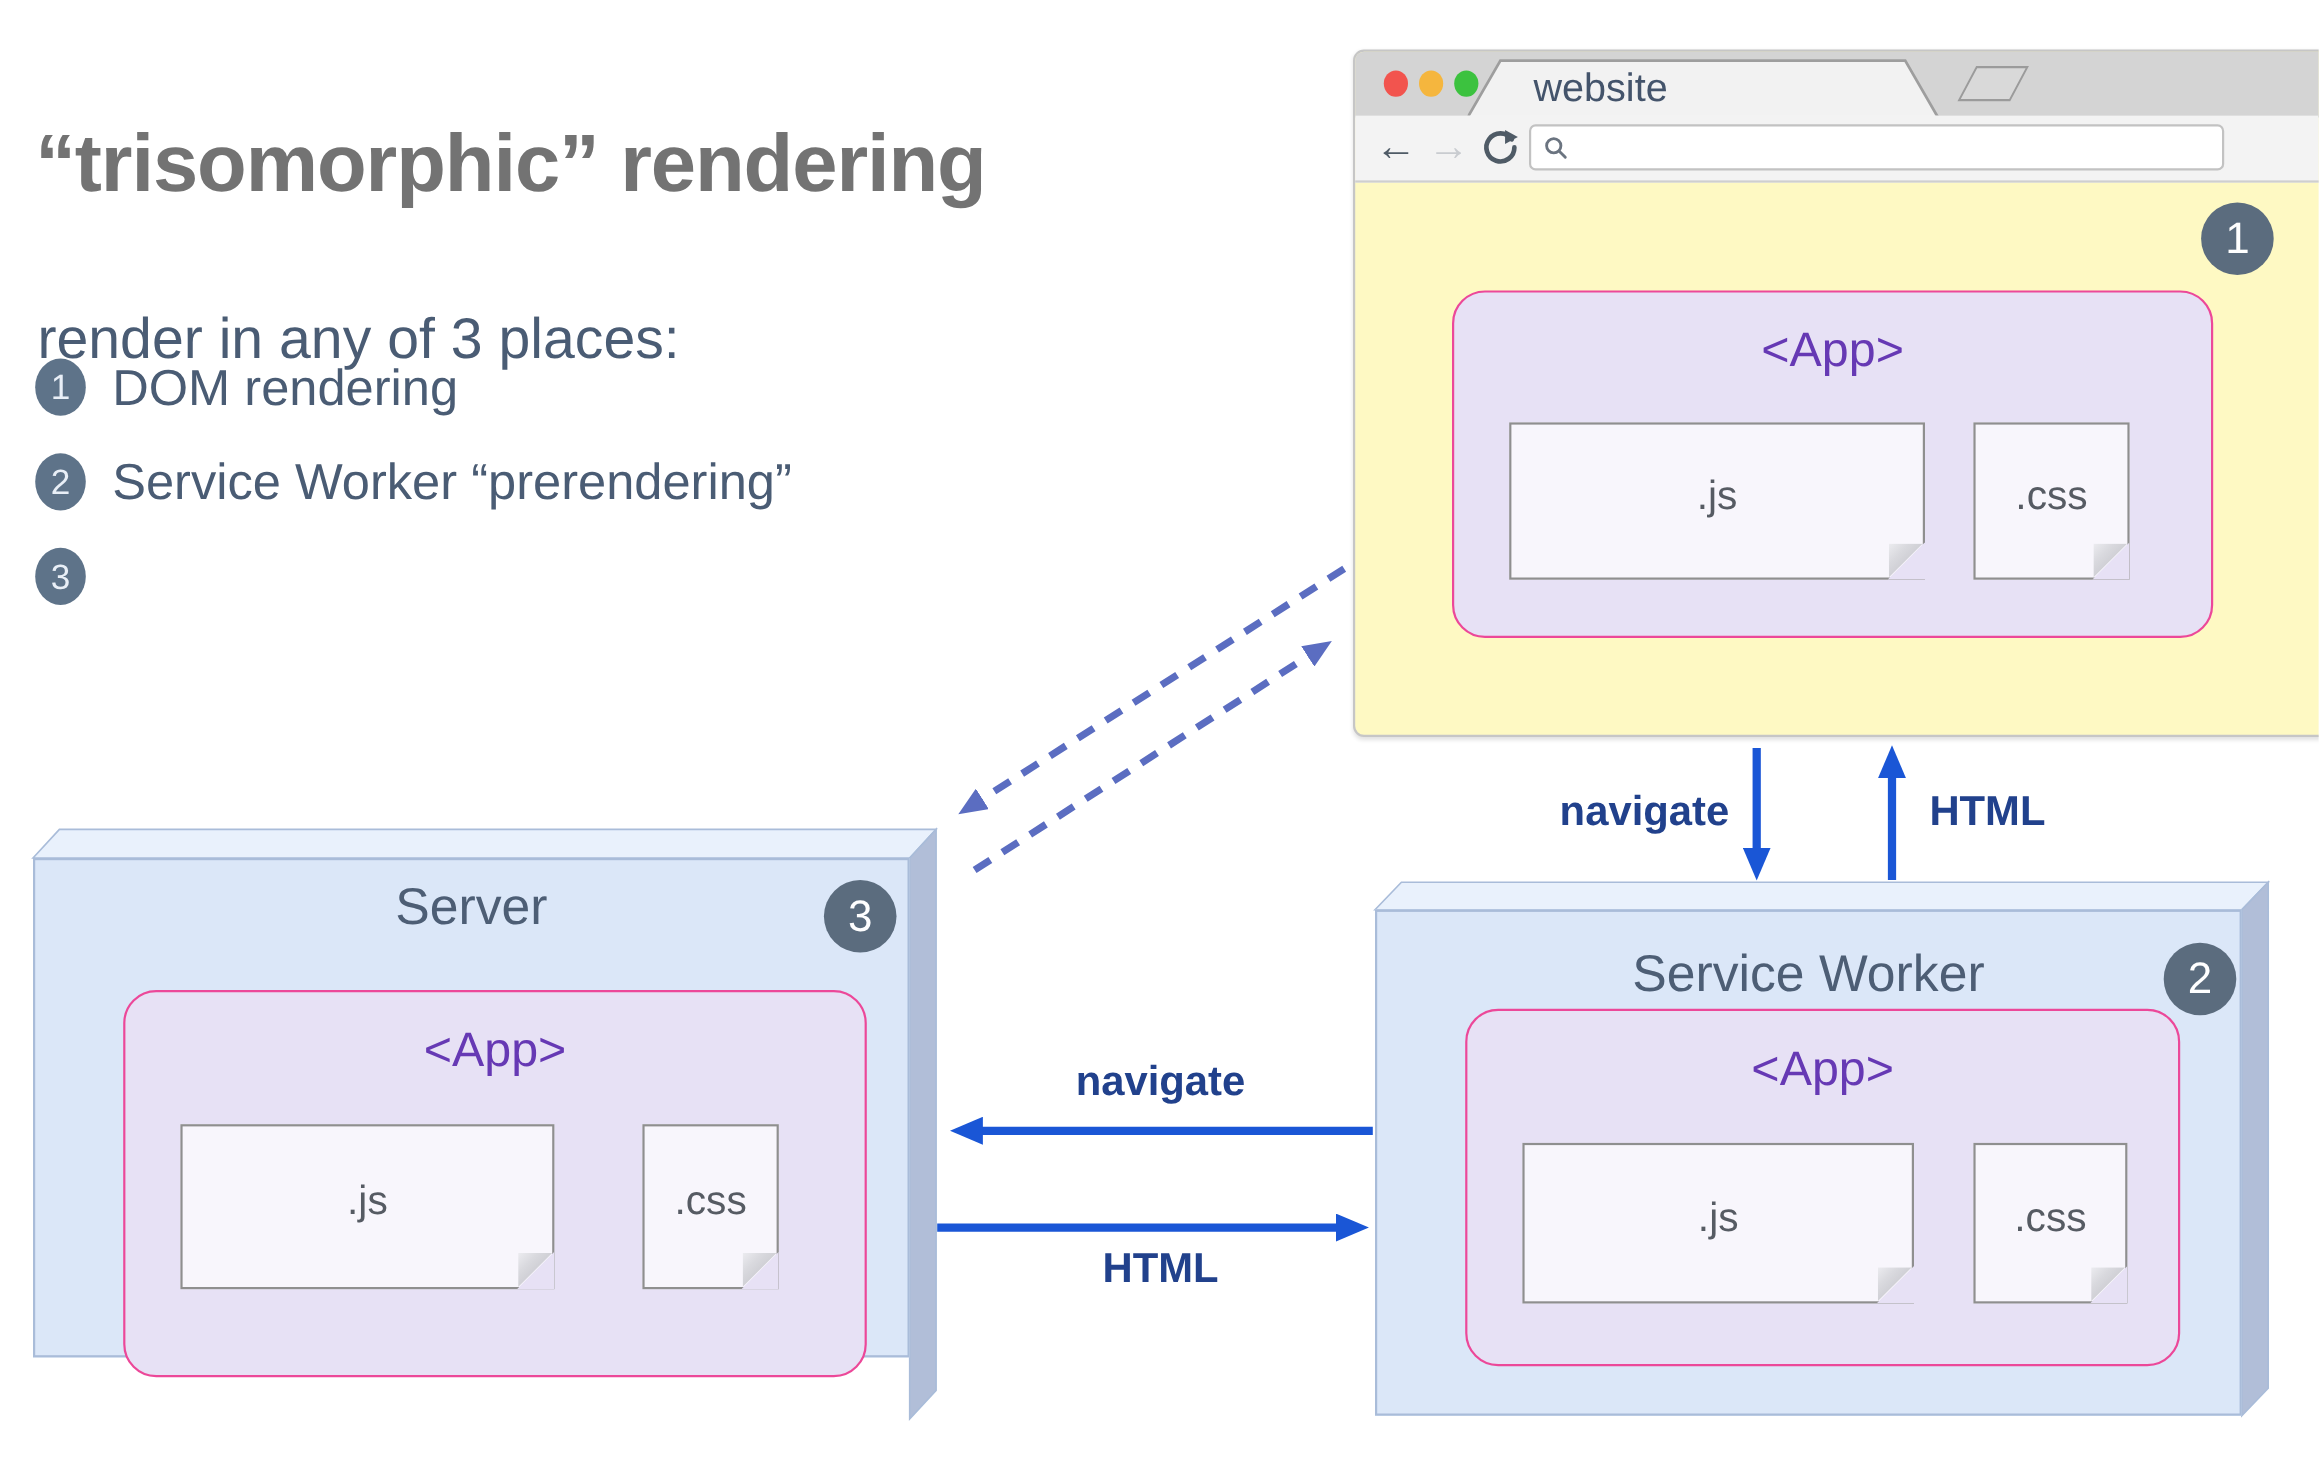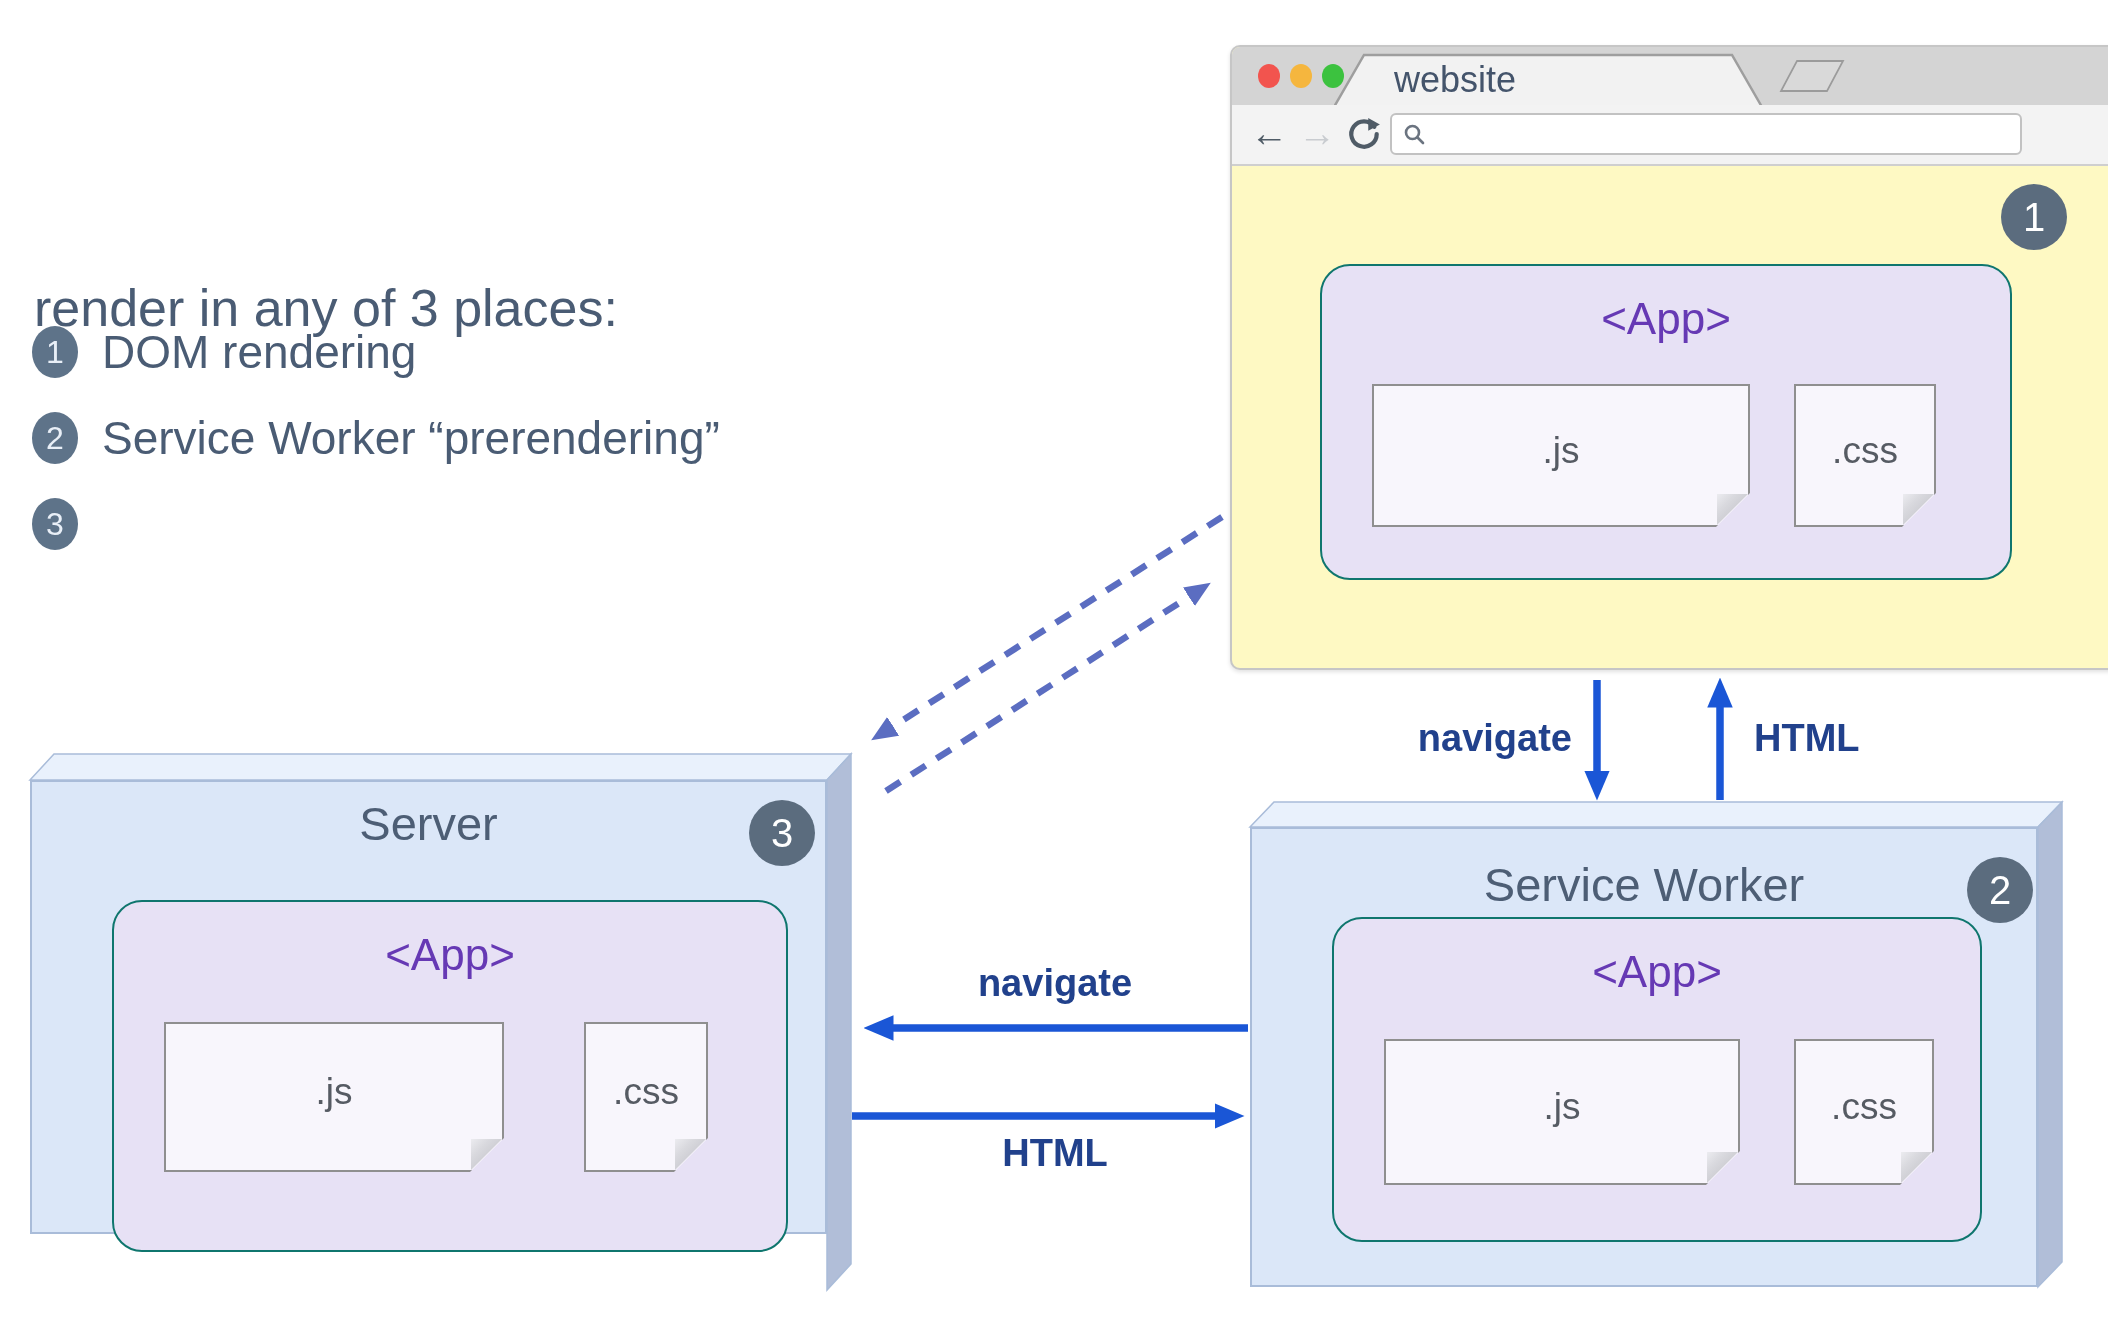--- a/index.html
+++ b/index.html
@@ -46,21 +46,21 @@
   .urlbar input{position:absolute;left:44px;top:2px;right:6px;height:32px;border:none;
                 outline:none;font-size:26px;font-family:"Liberation Sans",sans-serif;
                 background:transparent;color:#333;}
   .menu-dots{position:absolute;right:22px;top:15px;display:flex;flex-direction:column;gap:6px;}
   .menu-dots i{width:6px;height:6px;border-radius:50%;background:#565d66;}
 
   
   .step-badge{position:absolute;width:66px;height:66px;border-radius:50%;background:#5b6c7e;
               color:#ffffff;font-size:40px;display:flex;align-items:center;
               justify-content:center;z-index:3;}
-  .appbox{position:absolute;background:#e7e1f5;border:2px solid #0f766e;border-radius:30px;
+  .appbox{position:absolute;background:#e7e1f5;border:2px solid #ec4899;border-radius:30px;
           box-sizing:border-box;}
   .applabel{text-align:center;font-size:44px;font-weight:500;color:#6639b4;margin-top:28px;}
   .doc{position:absolute;background:#f8f6fc;border:2px solid #8f8f8f;box-sizing:border-box;
        display:flex;align-items:center;justify-content:center;}
   .doc .name{font-size:37px;color:#565b63;margin-bottom:10px;}
   .doc .cut{position:absolute;right:-2px;bottom:-2px;width:34px;height:34px;
             background:#e7e1f5;clip-path:polygon(100% 0,100% 100%,0 100%);}
   .doc .flap{position:absolute;right:0;bottom:0;width:31px;height:31px;
              background:linear-gradient(315deg,#b9b9c0 0%,#d9d9de 70%,#ececf0 100%);
              clip-path:polygon(0 0,100% 0,0 100%);}
@@ -93,20 +93,21 @@
 
 <div class="canvas">
 
   <svg class="layer layer-facets">
     <polygon points="30,780 54,754 851,754 827,780" fill="#e9f1fc" stroke="#a9bcd9" stroke-width="1.5"></polygon>
     <polygon points="827,780 851,754 851,1264 827,1290" fill="#b1bed8" stroke="#a9bcd9" stroke-width="1.5"></polygon>
     <polygon points="1250,827 1274,802 2062,802 2038,827" fill="#e9f1fc" stroke="#a9bcd9" stroke-width="1.5"></polygon>
     <polygon points="2038,827 2062,802 2062,1262 2038,1287" fill="#b1bed8" stroke="#a9bcd9" stroke-width="1.5"></polygon>
   </svg>
 
+  <h1 class="page-title">“trisomorphic” rendering</h1>
   <p class="subtitle">render in any of 3 places:</p>
   <ul class="legend">
     <li>
       <span class="lbadge">1</span>
       <span class="ltext">DOM rendering</span>
     </li>
     <li>
       <span class="lbadge">2</span>
       <span class="ltext">Service Worker “prerendering”</span>
     </li>

